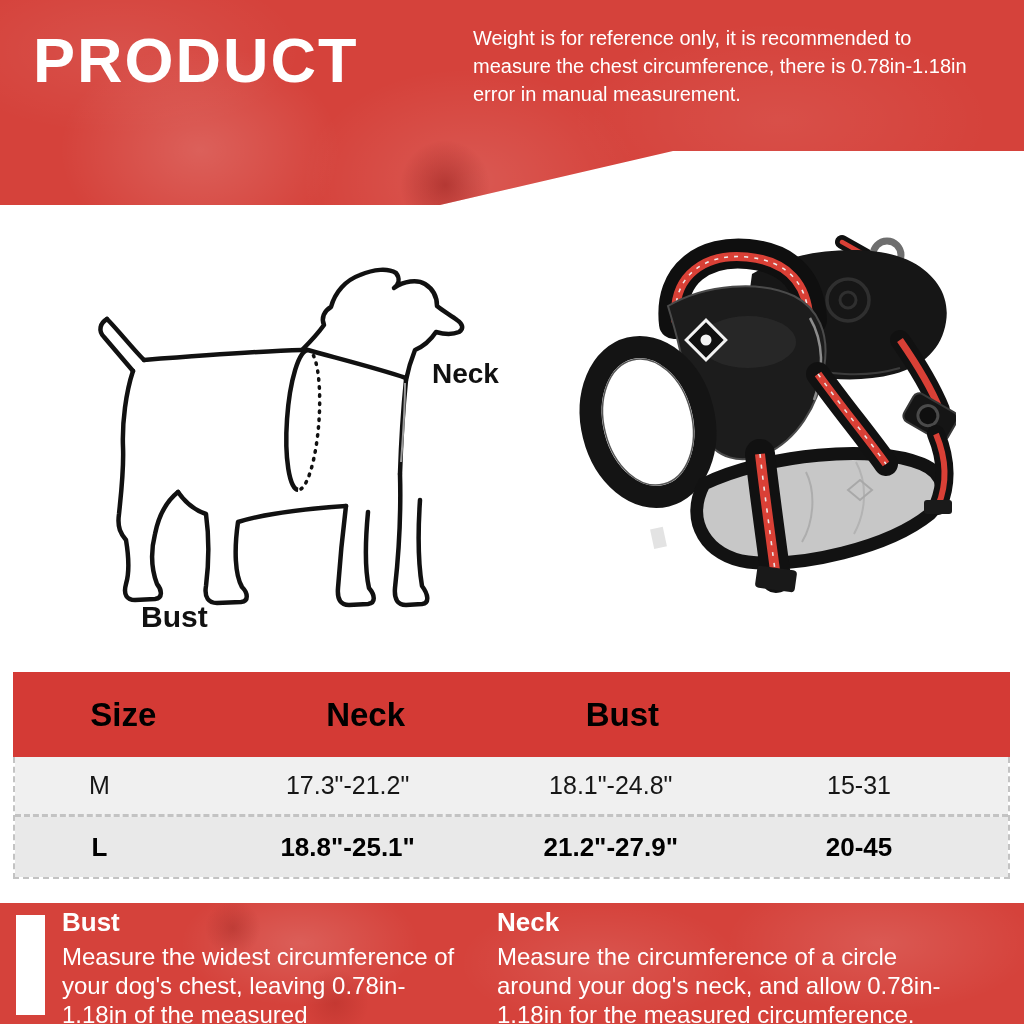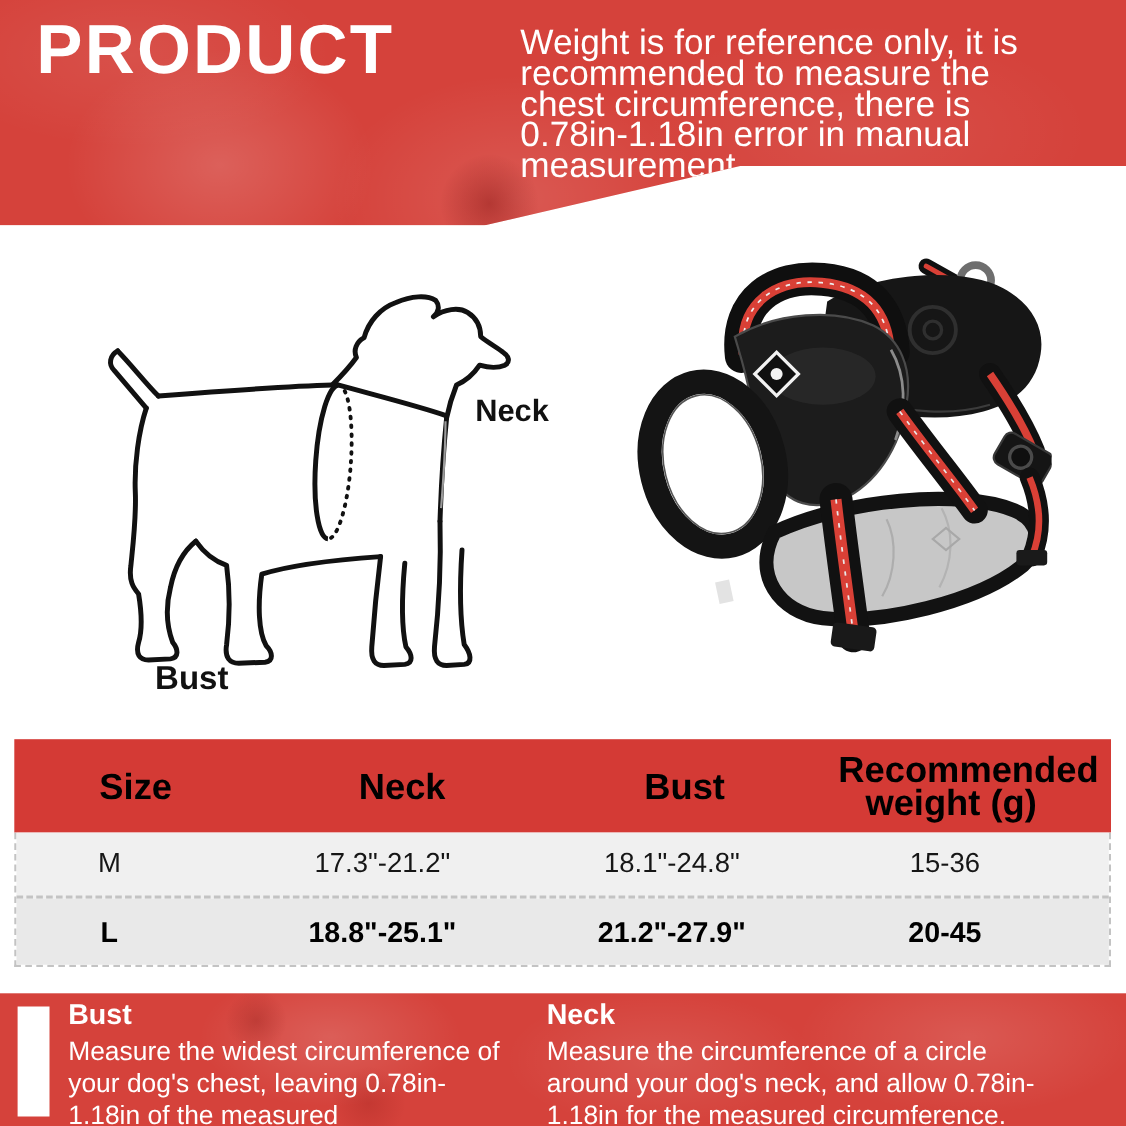--- a/index.html
+++ b/index.html
@@ -15,28 +15,28 @@
     background:
       radial-gradient(circle at 445px 185px, rgba(125,12,10,.40), rgba(125,12,10,0) 45px),
       radial-gradient(ellipse 200px 150px at 200px 150px, rgba(255,255,255,.16), rgba(255,255,255,0) 70%),
       radial-gradient(ellipse 240px 160px at 470px 180px, rgba(255,255,255,.12), rgba(255,255,255,0) 70%),
       radial-gradient(ellipse 260px 120px at 120px 50px, rgba(255,255,255,.08), rgba(255,255,255,0) 70%),
       radial-gradient(ellipse 300px 140px at 780px 120px, rgba(255,255,255,.07), rgba(255,255,255,0) 70%),
       #d5423b;
     clip-path: polygon(0 0, 1024px 0, 1024px 151px, 673px 151px, 440px 205px, 0 205px);
   }
   .banner-title {
-    position:absolute; left:33px; top:13px;
+    position:absolute; left:33px; top:28px;
     font-size:63px; line-height:65px; font-weight:bold;
     letter-spacing:2px; color:#ffffff;
   }
   .banner-title span { display:block; }
   .banner-note {
     position:absolute; left:473px; top:24px; width:505px;
-    font-size:32px; line-height:28px; color:#fff;
+    font-size:20px; line-height:28px; color:#fff;
   }
 
   
   .dog-svg     { position:absolute; left:88px;  top:262px; }
   .harness-svg { position:absolute; left:556px; top:222px; }
   .fig-label { position:absolute; font-weight:bold; color:#111; }
   .fig-label.neck { left:432px; top:358px; font-size:28px; }
   .fig-label.bust { left:141px; top:600px; font-size:30px; }
 
   
@@ -193,30 +193,27 @@
     <div class="t-head">
       <div class="cell c1">
           <span>Size</span>
         </div>
       <div class="cell c2">
           <span>Neck</span>
         </div>
       <div class="cell c3">
           <span>Bust</span>
         </div>
-      <div class="cell c4">
-          <span>Recommended weight (g)</span>
-        </div>
     </div>
     <div class="t-body">
       <div class="t-row row-m">
         <div class="cell c1">M</div>
         <div class="cell c2">17.3"-21.2"</div>
         <div class="cell c3">18.1"-24.8"</div>
-        <div class="cell c4">15-36</div>
+        <div class="cell c4">15-31</div>
       </div>
       <div class="t-row row-l">
         <div class="cell c1">L</div>
         <div class="cell c2">18.8"-25.1"</div>
         <div class="cell c3">21.2"-27.9"</div>
         <div class="cell c4">20-45</div>
       </div>
     </div>
   </section>
 

